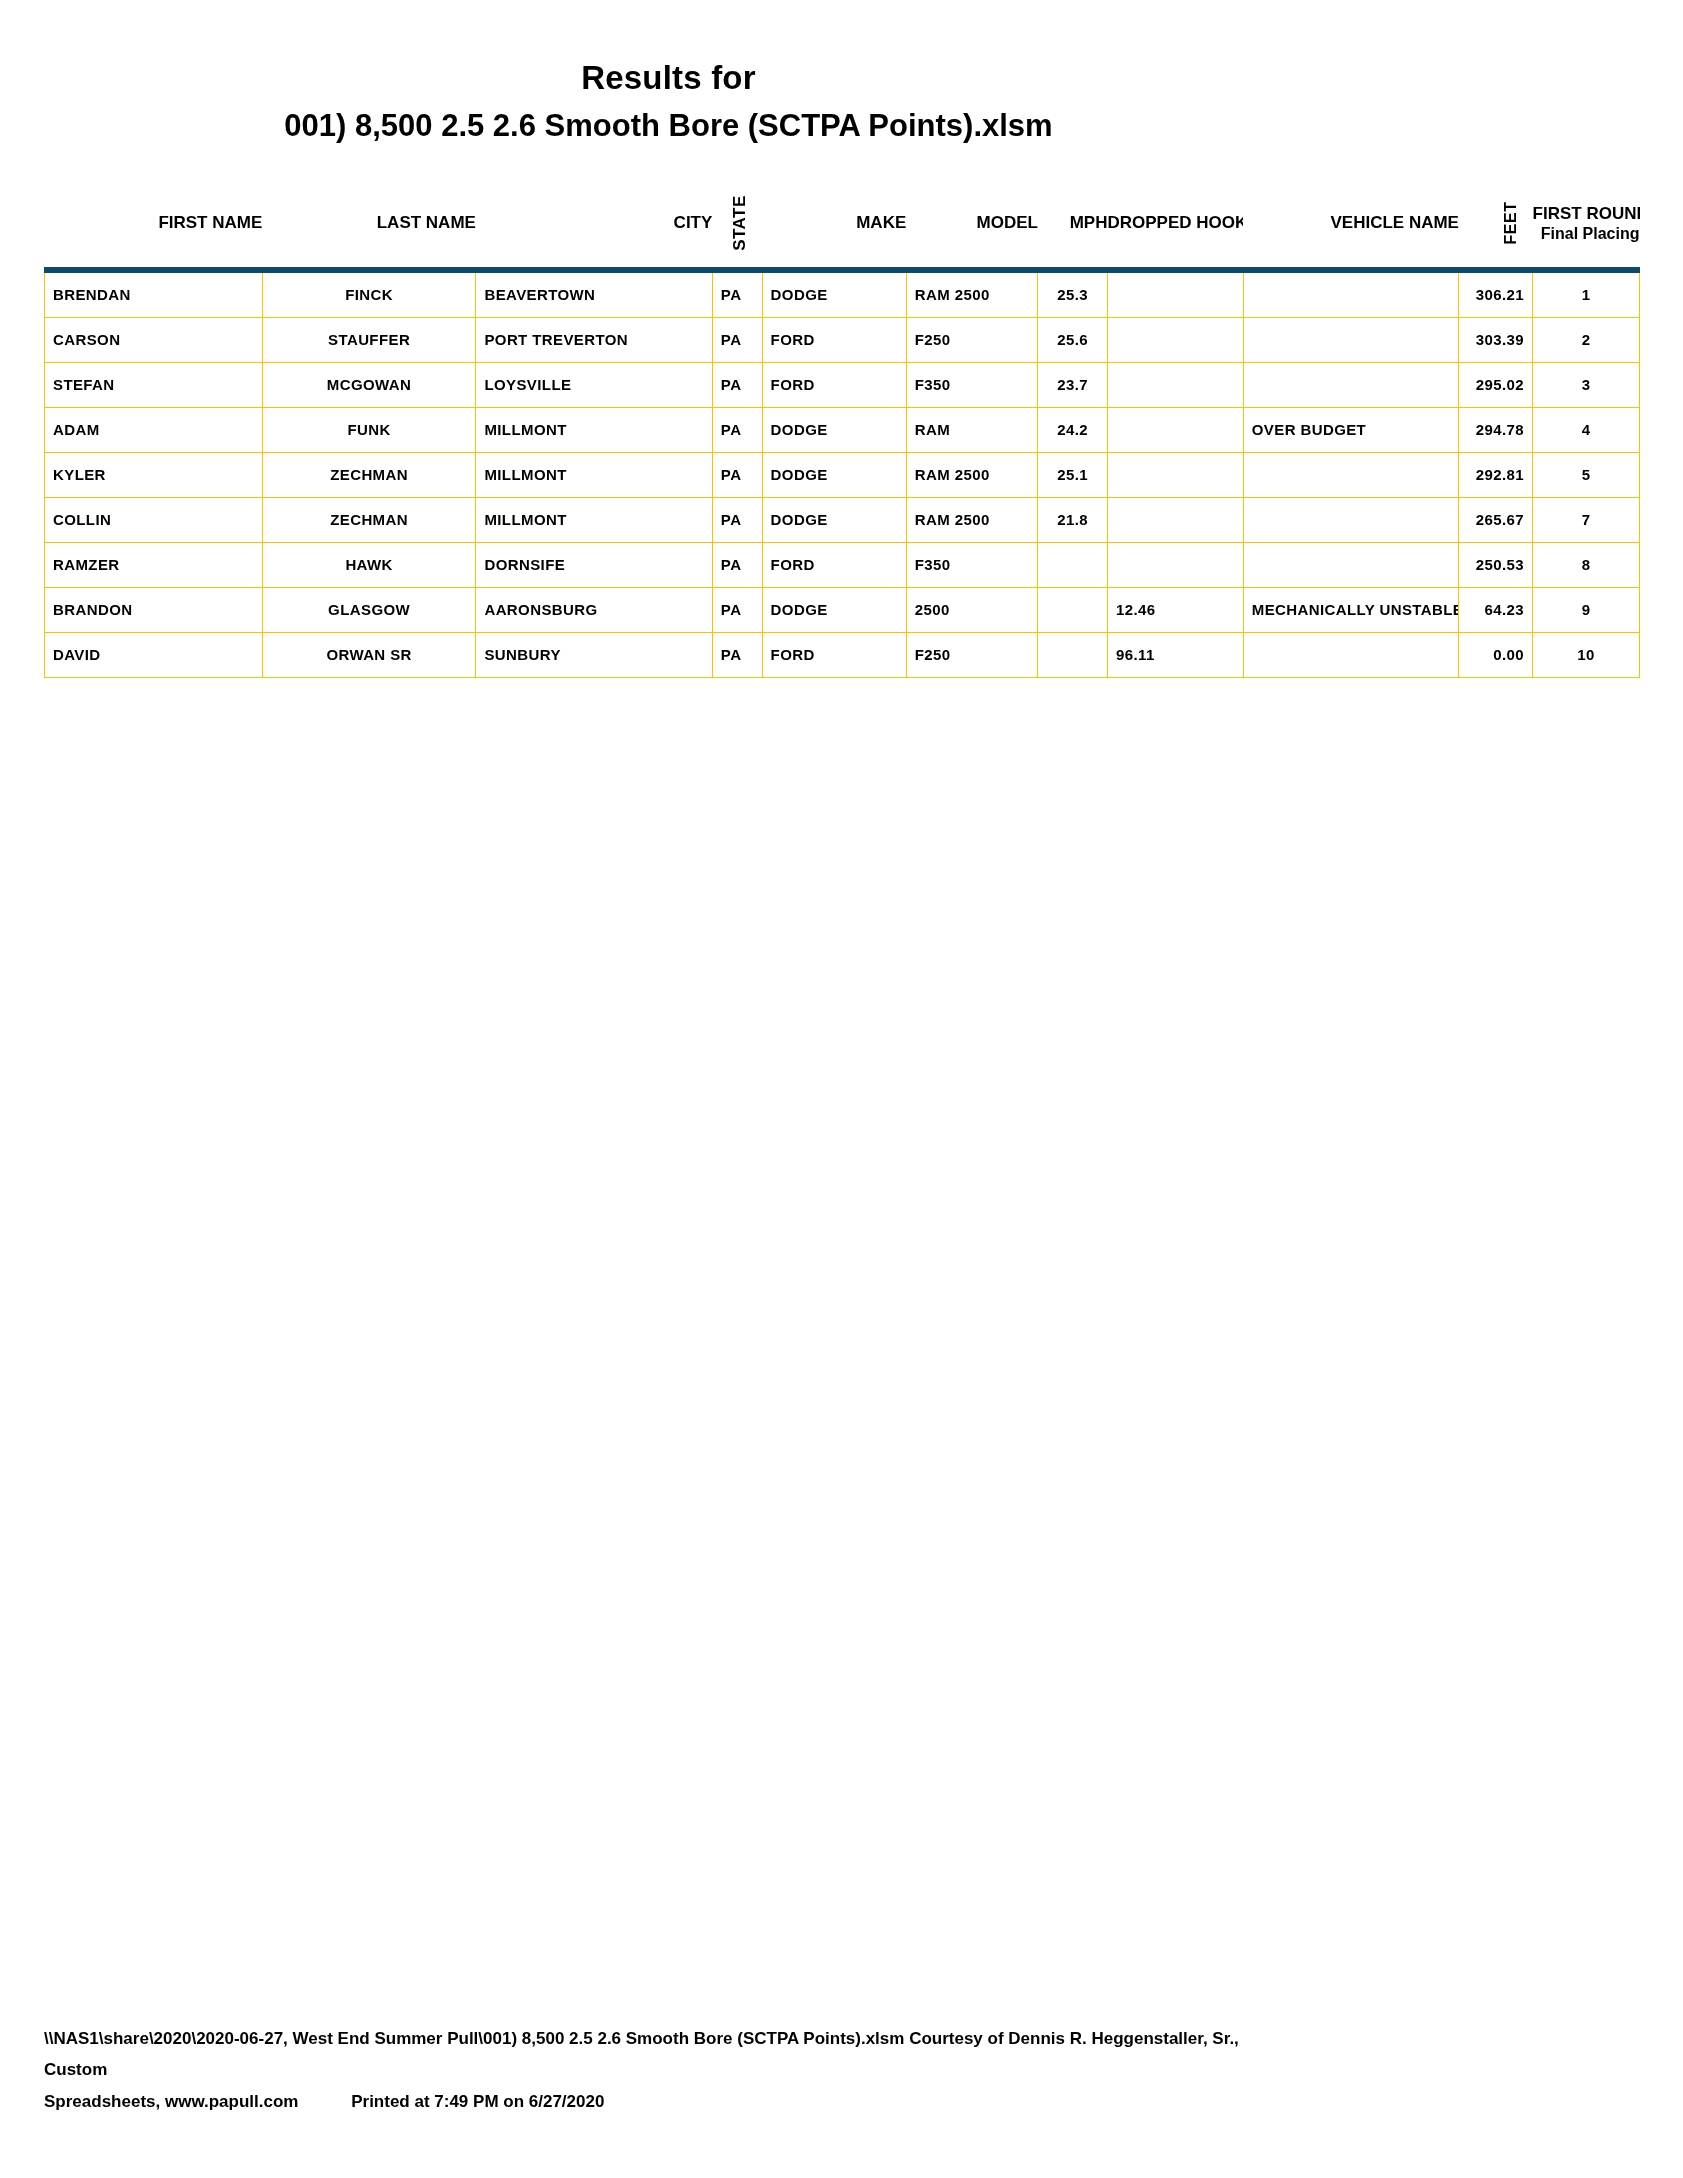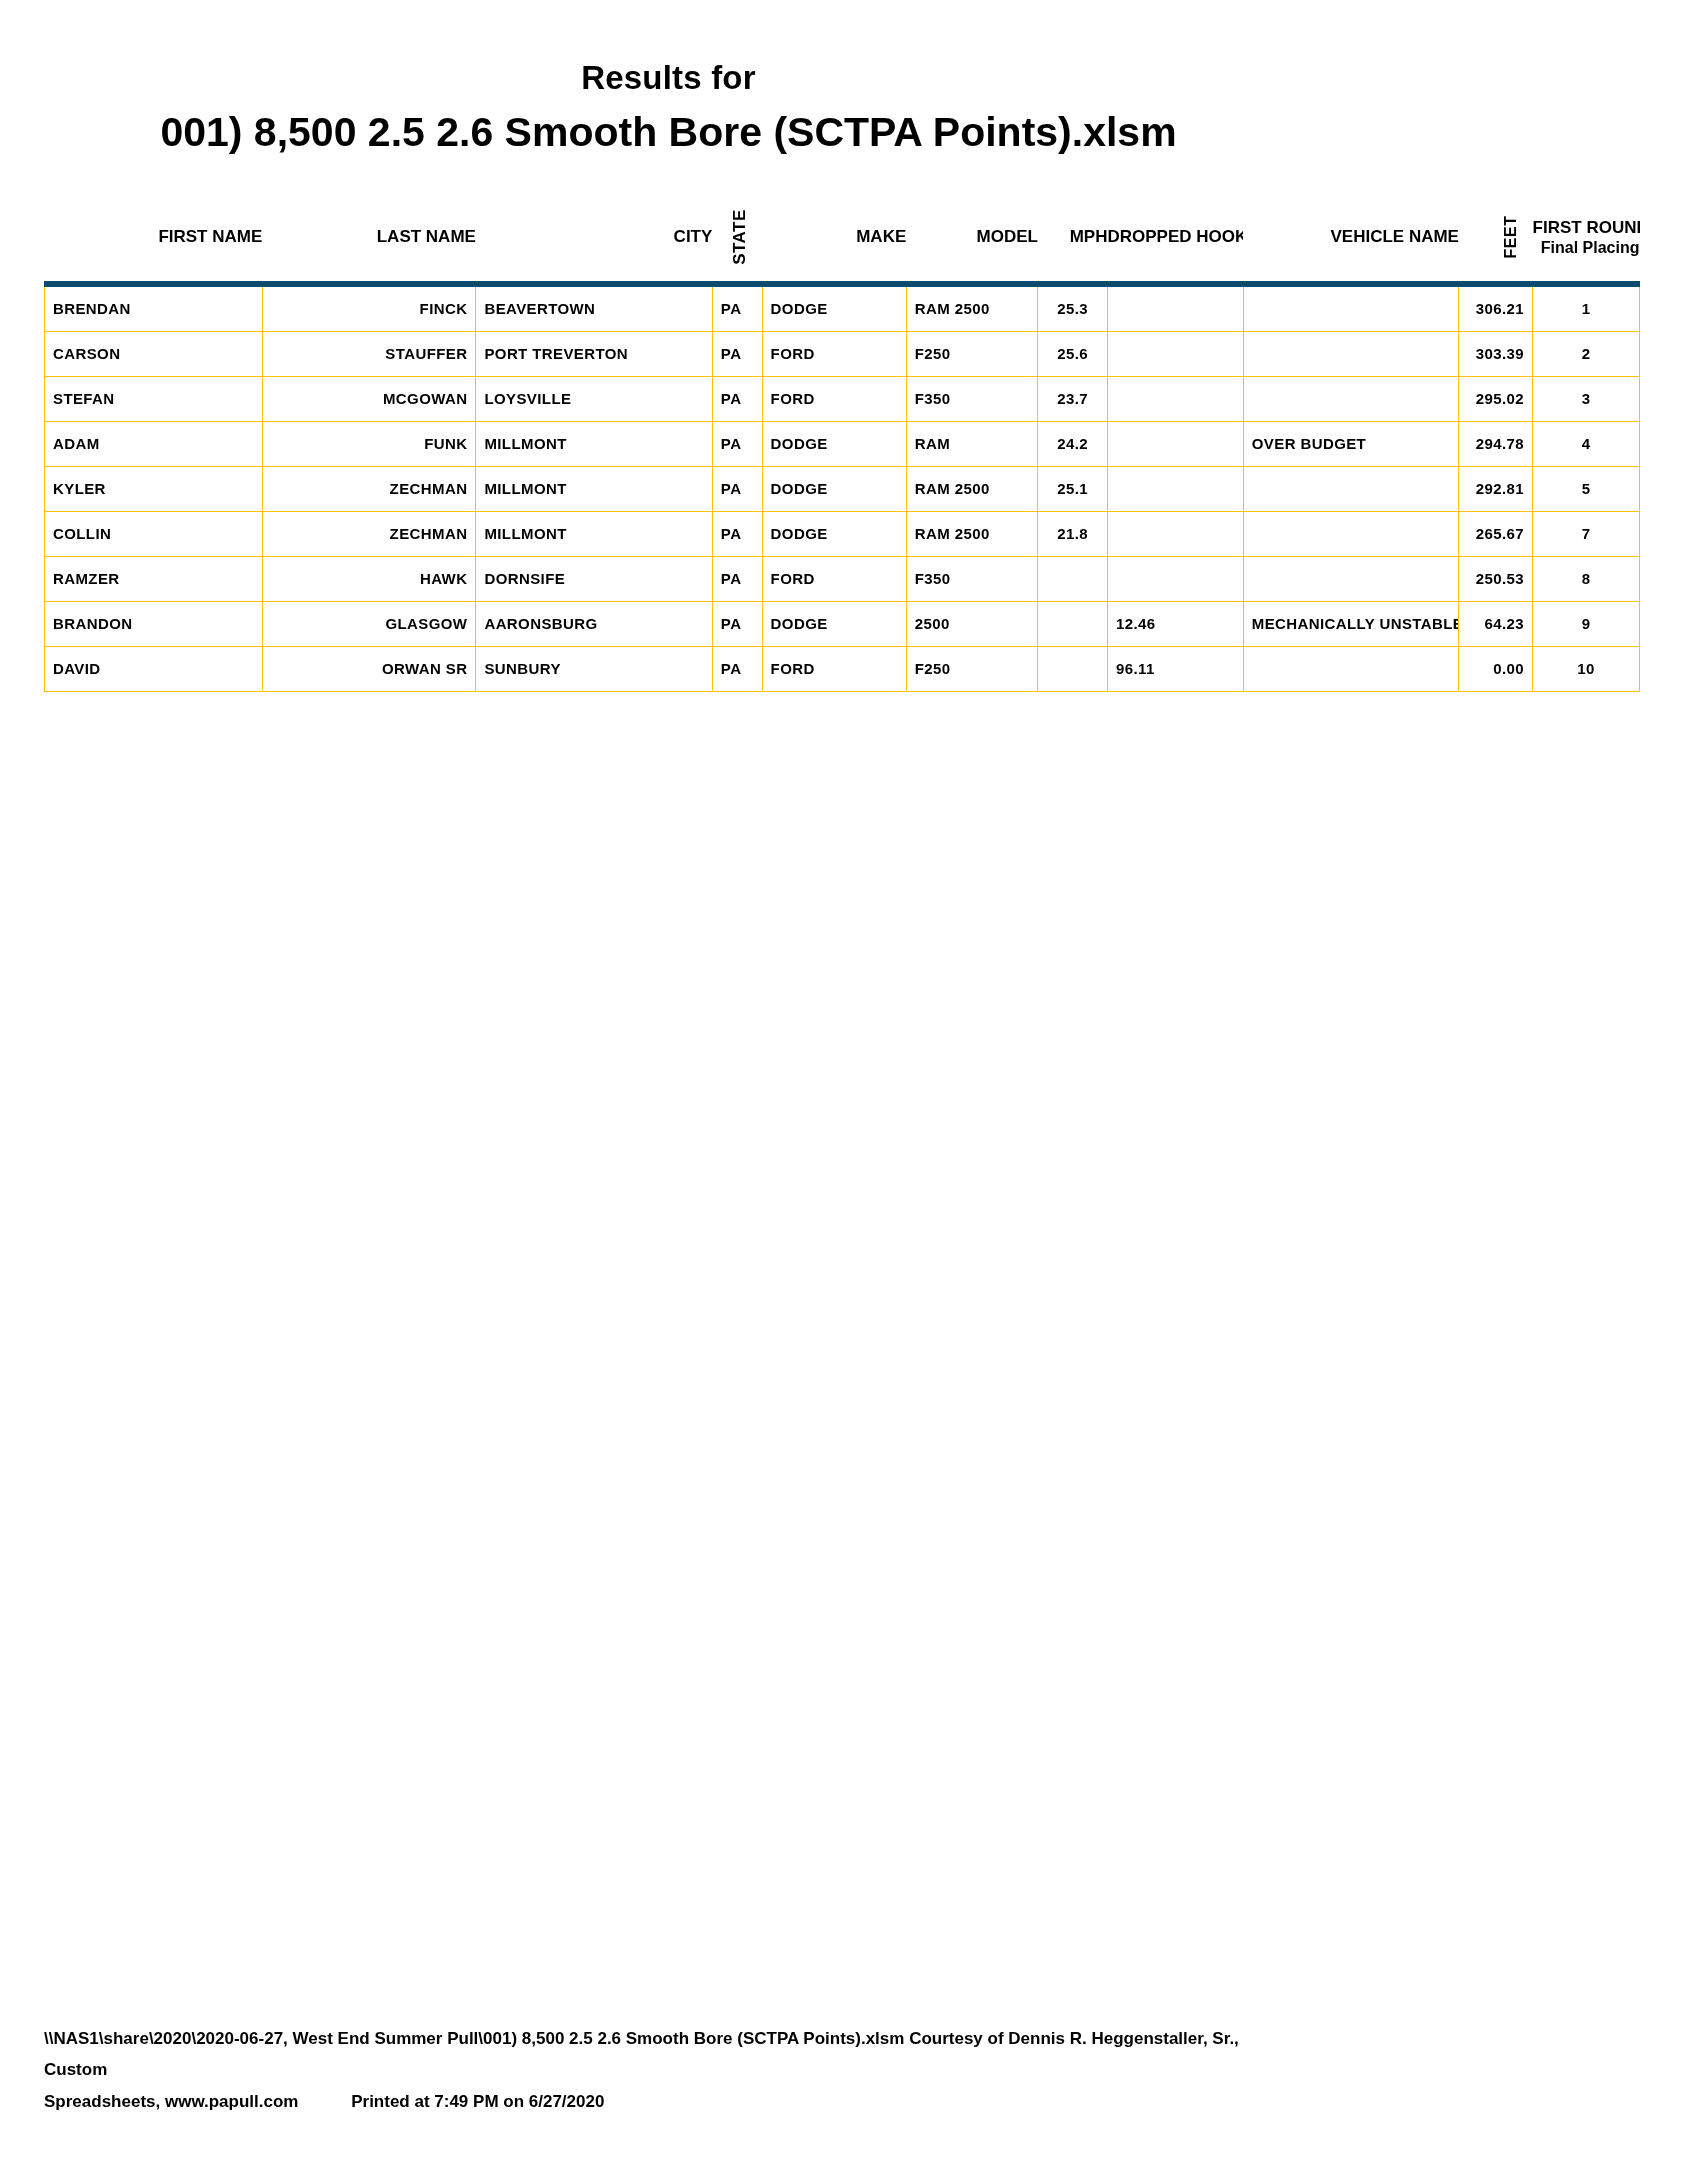--- a/index.html
+++ b/index.html
@@ -25,21 +25,21 @@
     text-align: center;
     padding-top: 57px;
   }
   .title-line1 {
     font-size: 33px;
     font-weight: bold;
     letter-spacing: 0.2px;
     line-height: 1.25;
   }
   .title-line2 {
-    font-size: 41px;
+    font-size: 31px;
     font-weight: bold;
     line-height: 1.4;
     margin-top: 6px;
   }
   .table-wrap {
     margin: 34px 44px 0 44px;
   }
   table.results {
     border-collapse: collapse;
     width: 1596px;
@@ -93,21 +93,21 @@
     line-height: 1.35;
   }
   table.results tbody td {
     height: 44px;
     font-size: 15px;
     font-weight: bold;
     letter-spacing: 0.4px;
     padding: 0 8px;
   }
   td.c-first { text-align: left; }
-  td.c-last { text-align: right; }
+  td.c-last { text-align: center; }
   td.c-city { text-align: left; }
   td.c-state { text-align: left; }
   td.c-make { text-align: left; }
   td.c-model { text-align: left; }
   td.c-mph { text-align: center; }
   td.c-dropped { text-align: left; padding-right: 18px; }
   td.c-vehicle { text-align: left; }
   td.c-feet { text-align: right; padding-right: 12px; }
   td.c-place { text-align: center; }
 

